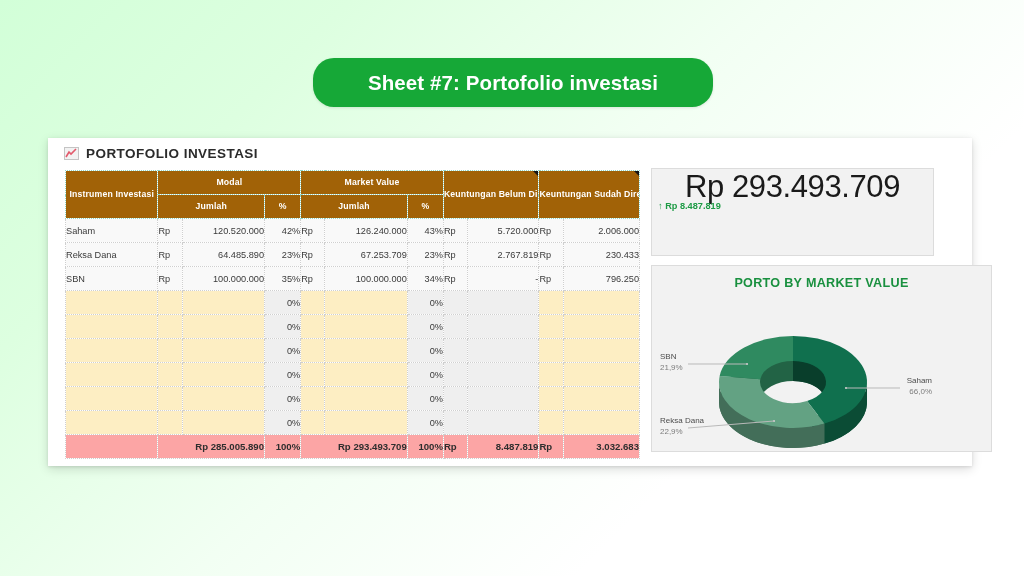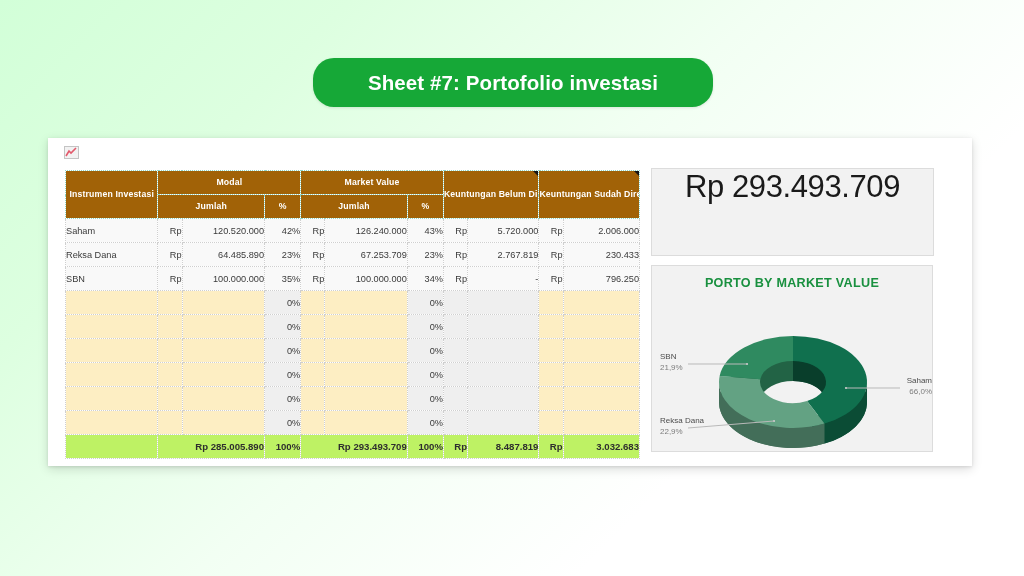--- a/index.html
+++ b/index.html
@@ -88,34 +88,34 @@
     position: relative;
   }
   .corner-marker::after {
     content: "";
     position: absolute; right: 0; top: 0;
     border-top: 5px solid #151515;
     border-left: 5px solid transparent;
   }
   
   .c-inst { padding-left: 6px; text-align: left; }
-  .c-rp   { text-align: right; padding-left: 6px; }
+  .c-rp   { text-align: left; padding-left: 6px; }
   .c-num  { text-align: right; padding-right: 6px; }
   .c-pct  { text-align: right; padding-right: 6px; }
 
   .row-data td { background: #f4f4f4; }
   .row-data td.col-a, .row-data td.col-b, .row-data td.col-c { background: #f9f9f9; }
 
   
   .row-empty td { background: #fdeec3; }
   .row-empty td.pct-col,
   .row-empty td.gray-col { background: #efefef; }
 
   .row-total td {
-    background: #bef264;
+    background: #fca5a5;
     font-weight: bold;
     color: #2e2e2e;
     font-size: 9.6px;
     border: 1px dotted #7ec6a0;
   }
 
   
   #portfolio-value-panel {
     position: absolute;
     left: 651px; top: 168px;
@@ -144,21 +144,21 @@
     font-size: 9.2px;
     font-weight: bold;
     margin-left: 6px;
     margin-top: -2px;
   }
 
   
   #donut-panel {
     position: absolute;
     left: 651px; top: 265px;
-    width: 282px; height: 187px;
+    width: 341px; height: 187px;
     background: #f2f2f2;
     border: 1px solid #dcdcdc;
   }
   #donut-title {
     text-align: center;
     color: #19903f;
     font-size: 12.6px;
     font-weight: bold;
     letter-spacing: .3px;
     margin-top: 10px;
@@ -184,20 +184,21 @@
 </div>
 
 <div id="sheet-card">
 
   <div id="sheet-heading">
     <span id="chart-line-icon">
       <svg width="13" height="11" viewBox="0 0 13 11">
         <polyline points="1,9 4,4 6,6 11,1" fill="none" stroke="#e2596b" stroke-width="1.6"></polyline>
       </svg>
     </span>
+    <span class="txt">PORTOFOLIO INVESTASI</span>
   </div>
 
   <table id="portfolio-table">
     <colgroup>
       <col style="width:92px">
         <col style="width:24px">
         <col style="width:82px">
         <col style="width:36px">
       <col style="width:24px">
         <col style="width:82px">
@@ -350,20 +351,21 @@
           <td class="c-num" colspan="1">8.487.819</td>
           <td class="c-rp" colspan="1">Rp</td>
           <td class="c-num" colspan="1">3.032.683</td>
         </tr>
       </tbody>
   </table>
 </div>
 
 <div id="portfolio-value-panel">
   <div id="pv-amount">Rp 293.493.709</div>
+  <div id="pv-delta">↑ Rp 8.487.819</div>
 </div>
 
 <div id="donut-panel">
   <div id="donut-title">PORTO BY MARKET VALUE</div>
   <div id="donut-wrap">
     <svg width="283" height="187" viewBox="0 0 283 187">
       <g id="donut-svg-group">
           <path d="M141,90 A74,46 0 0 1 172.5076675758154,177.6220444134369 L155.0507166216474,155.0013681017864 A33,21 0 0 0 141,115 Z" fill="rgb(12,81,56)"></path>
           <path d="M172.5076675758154,177.6220444134369 A74,46 0 0 1 67.64323530085652,129.94803948175502 L108.28684817470628,133.23714845906207 A33,21 0 0 0 155.0507166216474,155.0013681017864 Z" fill="rgb(71,117,94)"></path>
           <path d="M67.64323530085652,129.94803948175502 A74,46 0 0 1 141,90 L141,115 A33,21 0 0 0 108.28684817470628,133.23714845906207 Z" fill="rgb(34,99,69)"></path>

